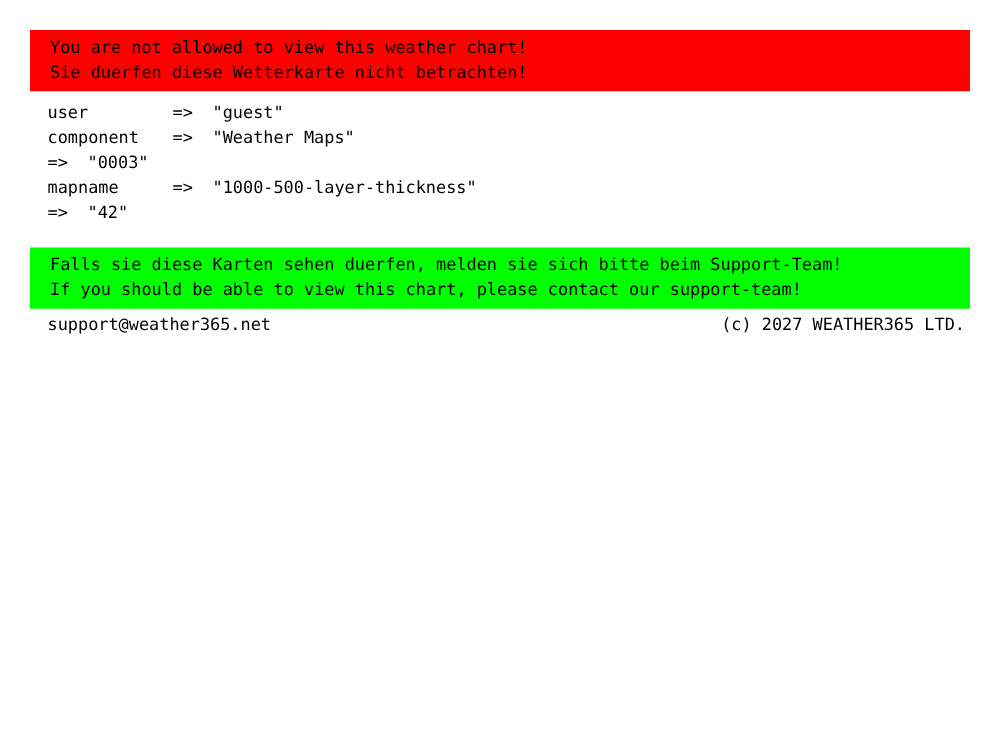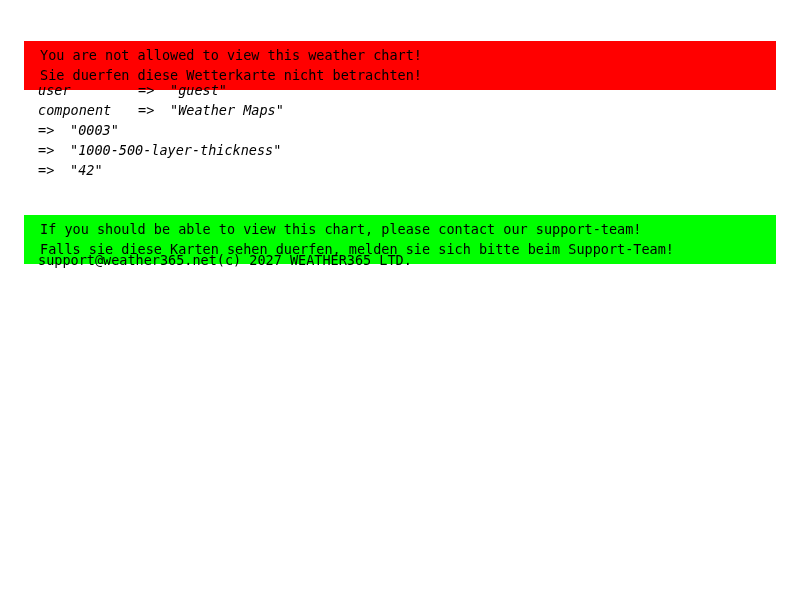--- a/index.html
+++ b/index.html
@@ -19,21 +19,20 @@
     position: relative;
     width: 800px;
     height: 600px;
   }
   .banner {
     position: absolute;
     left: 24px;
     width: 752px;
     padding: 4px 0 5px 0;
     box-sizing: border-box;
-    margin-top: 17px;
   }
   .banner-error {
     top: 24px;
     background: #ff0000;
   }
   .banner-ok {
     top: 198px;
     background: #00ff00;
   }
   .banner-line {
@@ -43,39 +42,39 @@
   }
   .params {
     position: absolute;
     left: 38px;
     top: 80px;
   }
   .param-row {
     display: flex;
     line-height: 20px;
     white-space: pre;
-    font-style: italic;
   }
   .param-key {
     width: 100px;
     flex: 0 0 100px;
   }
   .param-arrow {
     width: 32px;
     flex: 0 0 32px;
   }
   .param-value {
     flex: 0 0 auto;
   }
   .footer {
     position: absolute;
     left: 38px;
     top: 250px;
     width: 734px;
     display: flex;
+    justify-content: space-between;
     line-height: 20px;
     white-space: pre;
   }
 </style>
 </head>
 <body>
 
 <div class="page">
 
   <div class="banner banner-error">
@@ -92,32 +91,33 @@
     <div class="param-row">
       <span class="param-key">component</span>
       <span class="param-arrow">=&gt;</span>
       <span class="param-value">"Weather Maps"</span>
     </div>
     <div class="param-row">
       <span class="param-arrow">=&gt;</span>
       <span class="param-value">"0003"</span>
     </div>
     <div class="param-row">
+      <span class="param-key">mapname</span>
       <span class="param-arrow">=&gt;</span>
       <span class="param-value">"1000-500-layer-thickness"</span>
     </div>
     <div class="param-row">
       <span class="param-arrow">=&gt;</span>
       <span class="param-value">"42"</span>
     </div>
   </div>
 
   <div class="banner banner-ok">
+    <div class="banner-line">Falls sie diese Karten sehen duerfen, melden sie sich bitte beim Support-Team!</div>
     <div class="banner-line">If you should be able to view this chart, please contact our support-team!</div>
-    <div class="banner-line">Falls sie diese Karten sehen duerfen, melden sie sich bitte beim Support-Team!</div>
   </div>
 
   <div class="footer">
     <span>support@weather365.net</span>
     <span>(c) 2027 WEATHER365 LTD.</span>
   </div>
 
 </div>
 
 </body></html>

